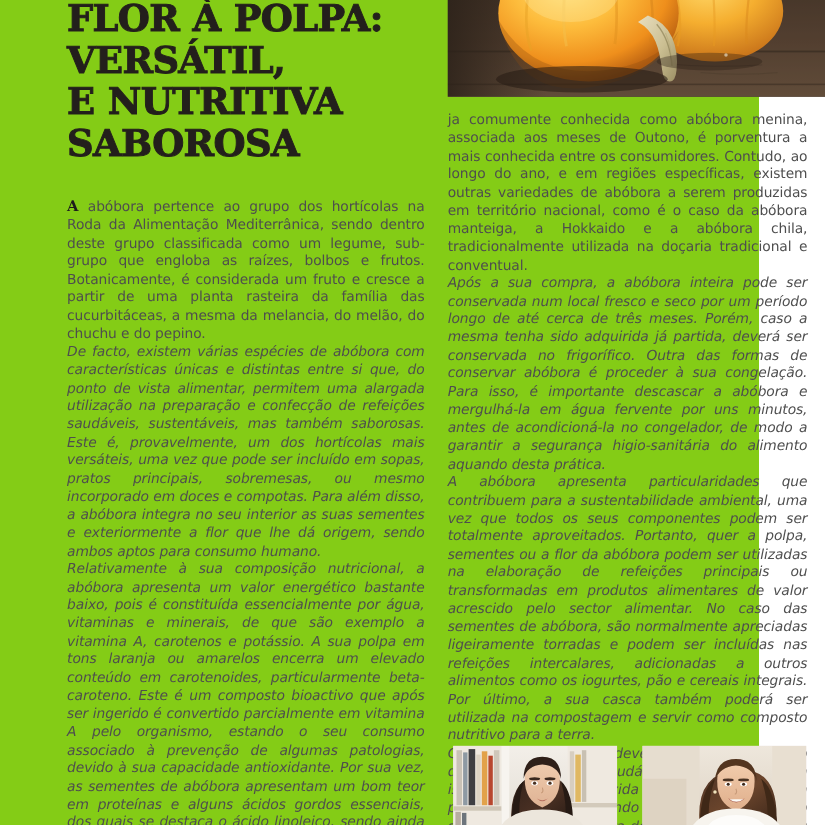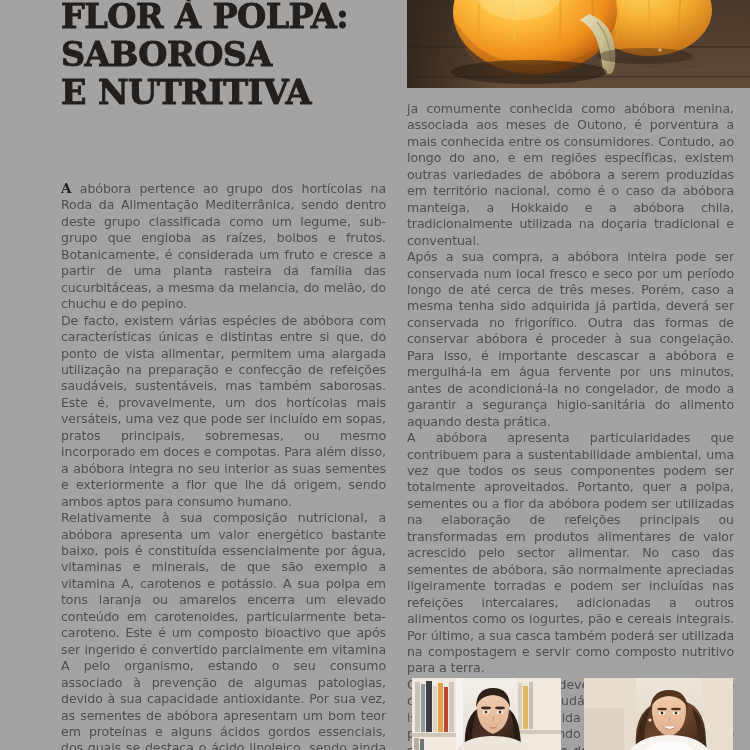--- a/index.html
+++ b/index.html
@@ -12,23 +12,23 @@
     height: 750px;
     overflow: hidden;
     font-family: "DejaVu Sans", "Liberation Sans", sans-serif;
     color: #4a4a4a;
     position: relative;
   }
 
   .page {
     position: absolute;
     inset: 0;
-    width: 750px;
+    width: 690px;
     height: 750px;
-    background: #a3a3a3;
+    background: #84cc16;
   }
 
   
   .hero-photo {
     position: absolute;
     left: 407px;
     top: 0px;
     width: 343px;
     height: 88px;
     overflow: hidden;
@@ -62,21 +62,21 @@
     line-height: 16.45px;
     text-align: justify;
     color: #4e4e4e;
     letter-spacing: -0.08px;
   }
   .col p {
     margin: 0;
     text-align: justify;
     text-justify: inter-word;
   }
-  .col p + p { margin-top: 0px; }
+  .col p + p { margin-top: 0px; font-style: italic; }
 
   .col-left {
     left: 61px;
     top: 180px;
     width: 325px;
   }
   .col-right {
     left: 407px;
     top: 101px;
     width: 327px;
@@ -168,22 +168,23 @@
       <path d="M198 30 q6 14 6 30" stroke="#b5a87a" stroke-width="1" fill="none" opacity="0.6"></path>
 
       <ellipse cx="122" cy="72" rx="78" ry="12" fill="#241a12" opacity="0.55"></ellipse>
       <ellipse cx="238" cy="56" rx="48" ry="8" fill="#241a12" opacity="0.35"></ellipse>
       <circle cx="253" cy="50" r="1.6" fill="#d9cbb0" opacity="0.8"></circle>
     </svg>
   </div>
 
   <h1 class="headline">
     <span class="hl-line">FLOR À POLPA:</span>
+    <span class="hl-line">VERSÁTIL,</span>
+    <span class="hl-line">E NUTRITIVA</span>
     <span class="hl-line">SABOROSA</span>
-    <span class="hl-line">E NUTRITIVA</span>
   </h1>
 
   <div class="col col-left">
     <p><span class="dropcap-initial">A</span><span> abóbora pertence ao grupo dos hortícolas na Roda da Alimentação Mediterrânica, sendo dentro deste grupo classificada como um legume, sub-grupo que engloba as raízes, bolbos e frutos. Botanicamente, é considerada um fruto e cresce a partir de uma planta rasteira da família das cucurbitáceas, a mesma da melancia, do melão, do chuchu e do pepino.</span></p>
     <p>De facto, existem várias espécies de abóbora com características únicas e distintas entre si que, do ponto de vista alimentar, permitem uma alargada utilização na preparação e confecção de refeições saudáveis, sustentáveis, mas também saborosas. Este é, provavelmente, um dos hortícolas mais versáteis, uma vez que pode ser incluído em sopas, pratos principais, sobremesas, ou mesmo incorporado em doces e compotas. Para além disso, a abóbora integra no seu interior as suas sementes e exteriormente a flor que lhe dá origem, sendo ambos aptos para consumo humano.</p>
     <p>Relativamente à sua composição nutricional, a abóbora apresenta um valor energético bastante baixo, pois é constituída essencialmente por água, vitaminas e minerais, de que são exemplo a vitamina A, carotenos e potássio. A sua polpa em tons laranja ou amarelos encerra um elevado conteúdo em carotenoides, particularmente beta-caroteno. Este é um composto bioactivo que após ser ingerido é convertido parcialmente em vitamina A pelo organismo, estando o seu consumo associado à prevenção de algumas patologias, devido à sua capacidade antioxidante. Por sua vez, as sementes de abóbora apresentam um bom teor em proteínas e alguns ácidos gordos essenciais, dos quais se destaca o ácido linoleico, sendo ainda uma boa fonte de magnésio, fósforo, potássio e zinco. A partir das sementes de abóbora é ainda possível extrair o seu óleo, rico em ácidos gordos mono e polinsaturados e vitamina E.</p>
   </div>
 
   <div class="col col-right">
     <p>ja comumente conhecida como abóbora menina, associada aos meses de Outono, é porventura a mais conhecida entre os consumidores. Contudo, ao longo do ano, e em regiões específicas, existem outras variedades de abóbora a serem produzidas em território nacional, como é o caso da abóbora manteiga, a Hokkaido e a abóbora chila, tradicionalmente utilizada na doçaria tradicional e conventual.</p>

